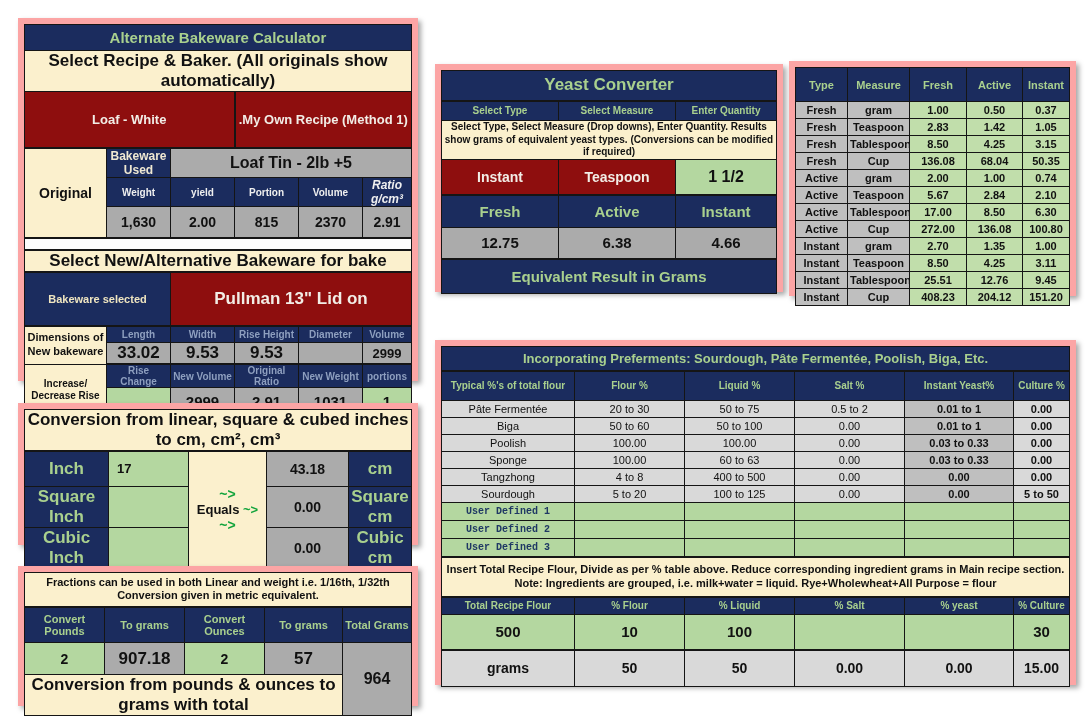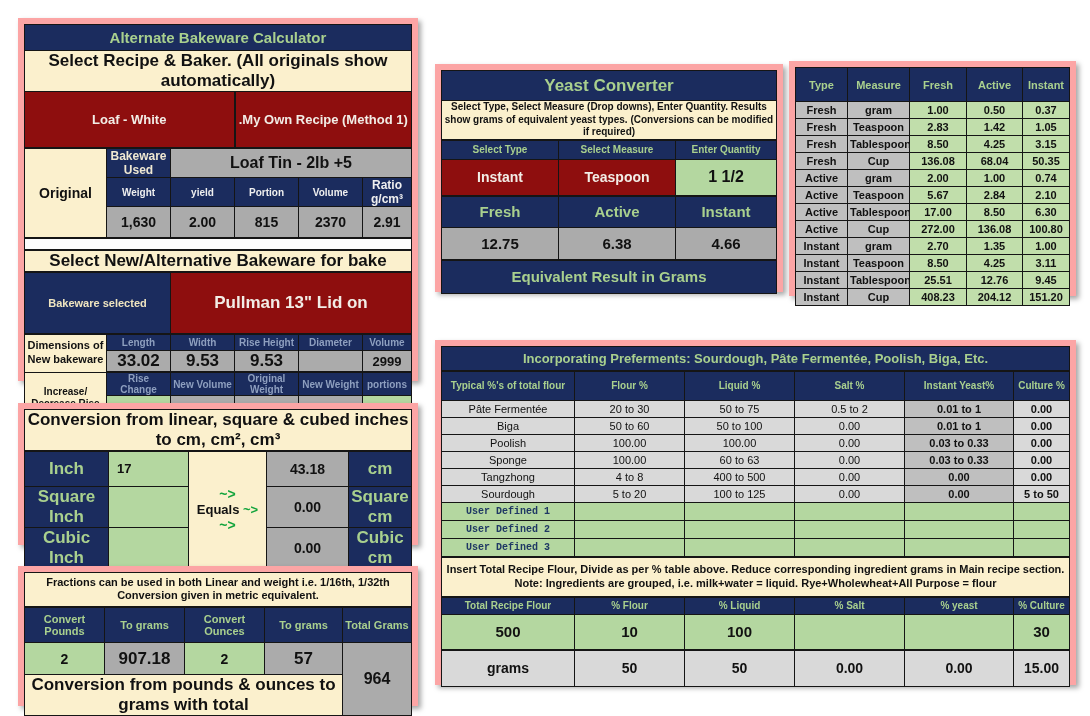--- a/index.html
+++ b/index.html
@@ -75,36 +75,36 @@
     <tr style="height:30px">
       <td rowspan="3" class="cream fs14">Original</td>
       <td class="navy fs9" style="color:#EFE8D2;">Bakeware Used</td>
       <td colspan="4" class="gray fs16">Loaf Tin - 2lb +5</td>
     </tr>
     <tr style="height:15px">
       <td class="navy fs10" style="color:#EFEFEF;">Weight</td>
       <td class="navy fs10" style="color:#EFEFEF;">yield</td>
       <td class="navy fs10" style="color:#EFEFEF;">Portion</td>
       <td class="navy fs10" style="color:#EFEFEF;">Volume</td>
-      <td class="navy fs9" style="color:#EFEFEF;">Ratio g/cm³</td>
+      <td class="navy fs9" style="color:#EFEFEF;font-style:italic;">Ratio g/cm³</td>
     </tr>
     <tr style="height:31px">
       <td class="gray fs14">1,630</td>
       <td class="gray fs14">2.00</td>
       <td class="gray fs14">815</td>
       <td class="gray fs14">2370</td>
       <td class="gray fs14">2.91</td>
     </tr>
     <tr style="height:12px">
       <td colspan="6" class="white bt2 bb2"></td>
     </tr>
     <tr style="height:15px">
       <td colspan="6" class="cream fs12">Select New/Alternative Bakeware for bake</td>
     </tr>
-    <tr style="height:62px">
+    <tr style="height:54px">
       <td colspan="2" class="navy fs11 bt2 bb2" style="color:#EFE5C0;">Bakeware selected</td>
       <td colspan="4" class="red fs17 bt2 bb2">Pullman 13" Lid on</td>
     </tr>
     <tr style="height:17px">
       <td rowspan="2" class="cream fs11 lh13">Dimensions of New bakeware</td>
       <td class="navy t-steel fs10">Length</td>
       <td class="navy t-steel fs10">Width</td>
       <td class="navy t-steel fs10">Rise Height</td>
       <td class="navy t-steel fs10">Diameter</td>
       <td class="navy t-steel fs10">Volume</td>
@@ -113,21 +113,21 @@
       <td class="gray fs12">33.02</td>
       <td class="gray fs12">9.53</td>
       <td class="gray fs12">9.53</td>
       <td class="gray fs12"></td>
       <td class="gray fs13">2999</td>
     </tr>
     <tr style="height:14px">
       <td rowspan="2" class="cream fs10 lh13">Increase/ Decrease Rise</td>
       <td class="navy t-steel fs10 bt2">Rise Change</td>
       <td class="navy t-steel fs10 bt2">New Volume</td>
-      <td class="navy t-steel fs10 bt2">Original Weight</td>
+      <td class="navy t-steel fs10 bt2">Original Ratio</td>
       <td class="navy t-steel fs10 bt2">New Weight</td>
       <td class="navy t-steel fs10 bt2">portions</td>
     </tr>
     <tr style="height:29px">
       <td class="green"></td>
       <td class="gray fs15">2999</td>
       <td class="gray fs15">2.91</td>
       <td class="gray fs15">1031</td>
       <td class="green fs15">1</td>
     </tr>
@@ -218,27 +218,27 @@
   <table>
     <colgroup>
         <col style="width:117px">
         <col style="width:117px">
         <col>
       </colgroup>
     <tbody>
         <tr style="height:30px">
       <td colspan="3" class="navy t-green fs17">Yeast Converter</td>
     </tr>
-    <tr style="height:38px">
-      <td colspan="3" class="cream fs10 lh13 reg" style="font-weight:600;">Select Type, Select Measure (Drop downs), Enter Quantity.  Results show grams of equivalent yeast types. (Conversions can be modified if required)</td>
-    </tr>
     <tr style="height:20px">
       <td class="navy t-green fs10 bt2">Select Type</td>
       <td class="navy t-green fs10 bt2">Select Measure</td>
       <td class="navy t-green fs10 bt2">Enter Quantity</td>
+    </tr>
+    <tr style="height:38px">
+      <td colspan="3" class="cream fs10 lh13 reg" style="font-weight:600;">Select Type, Select Measure (Drop downs), Enter Quantity.  Results show grams of equivalent yeast types. (Conversions can be modified if required)</td>
     </tr>
     <tr style="height:36px">
       <td class="red fs14">Instant</td>
       <td class="red fs14">Teaspoon</td>
       <td class="green fs16">1 1/2</td>
     </tr>
     <tr style="height:32px">
       <td class="navy t-green fs15 bt2">Fresh</td>
       <td class="navy t-green fs15 bt2">Active</td>
       <td class="navy t-green fs15 bt2">Instant</td>

